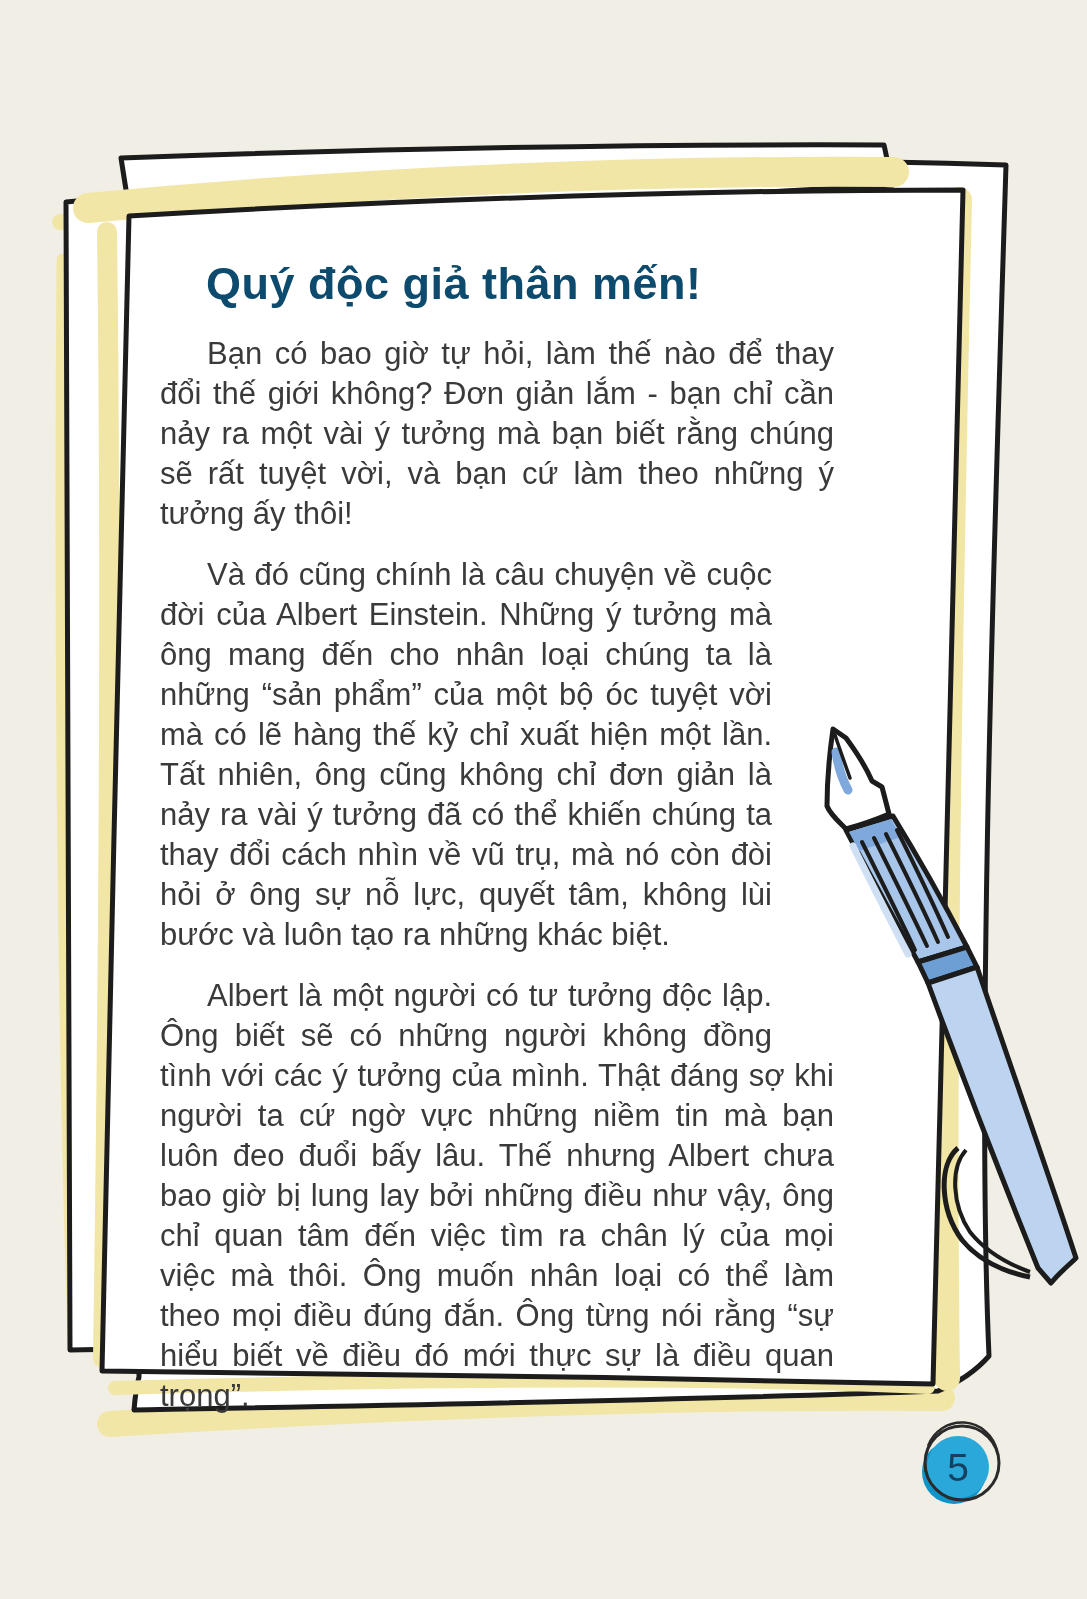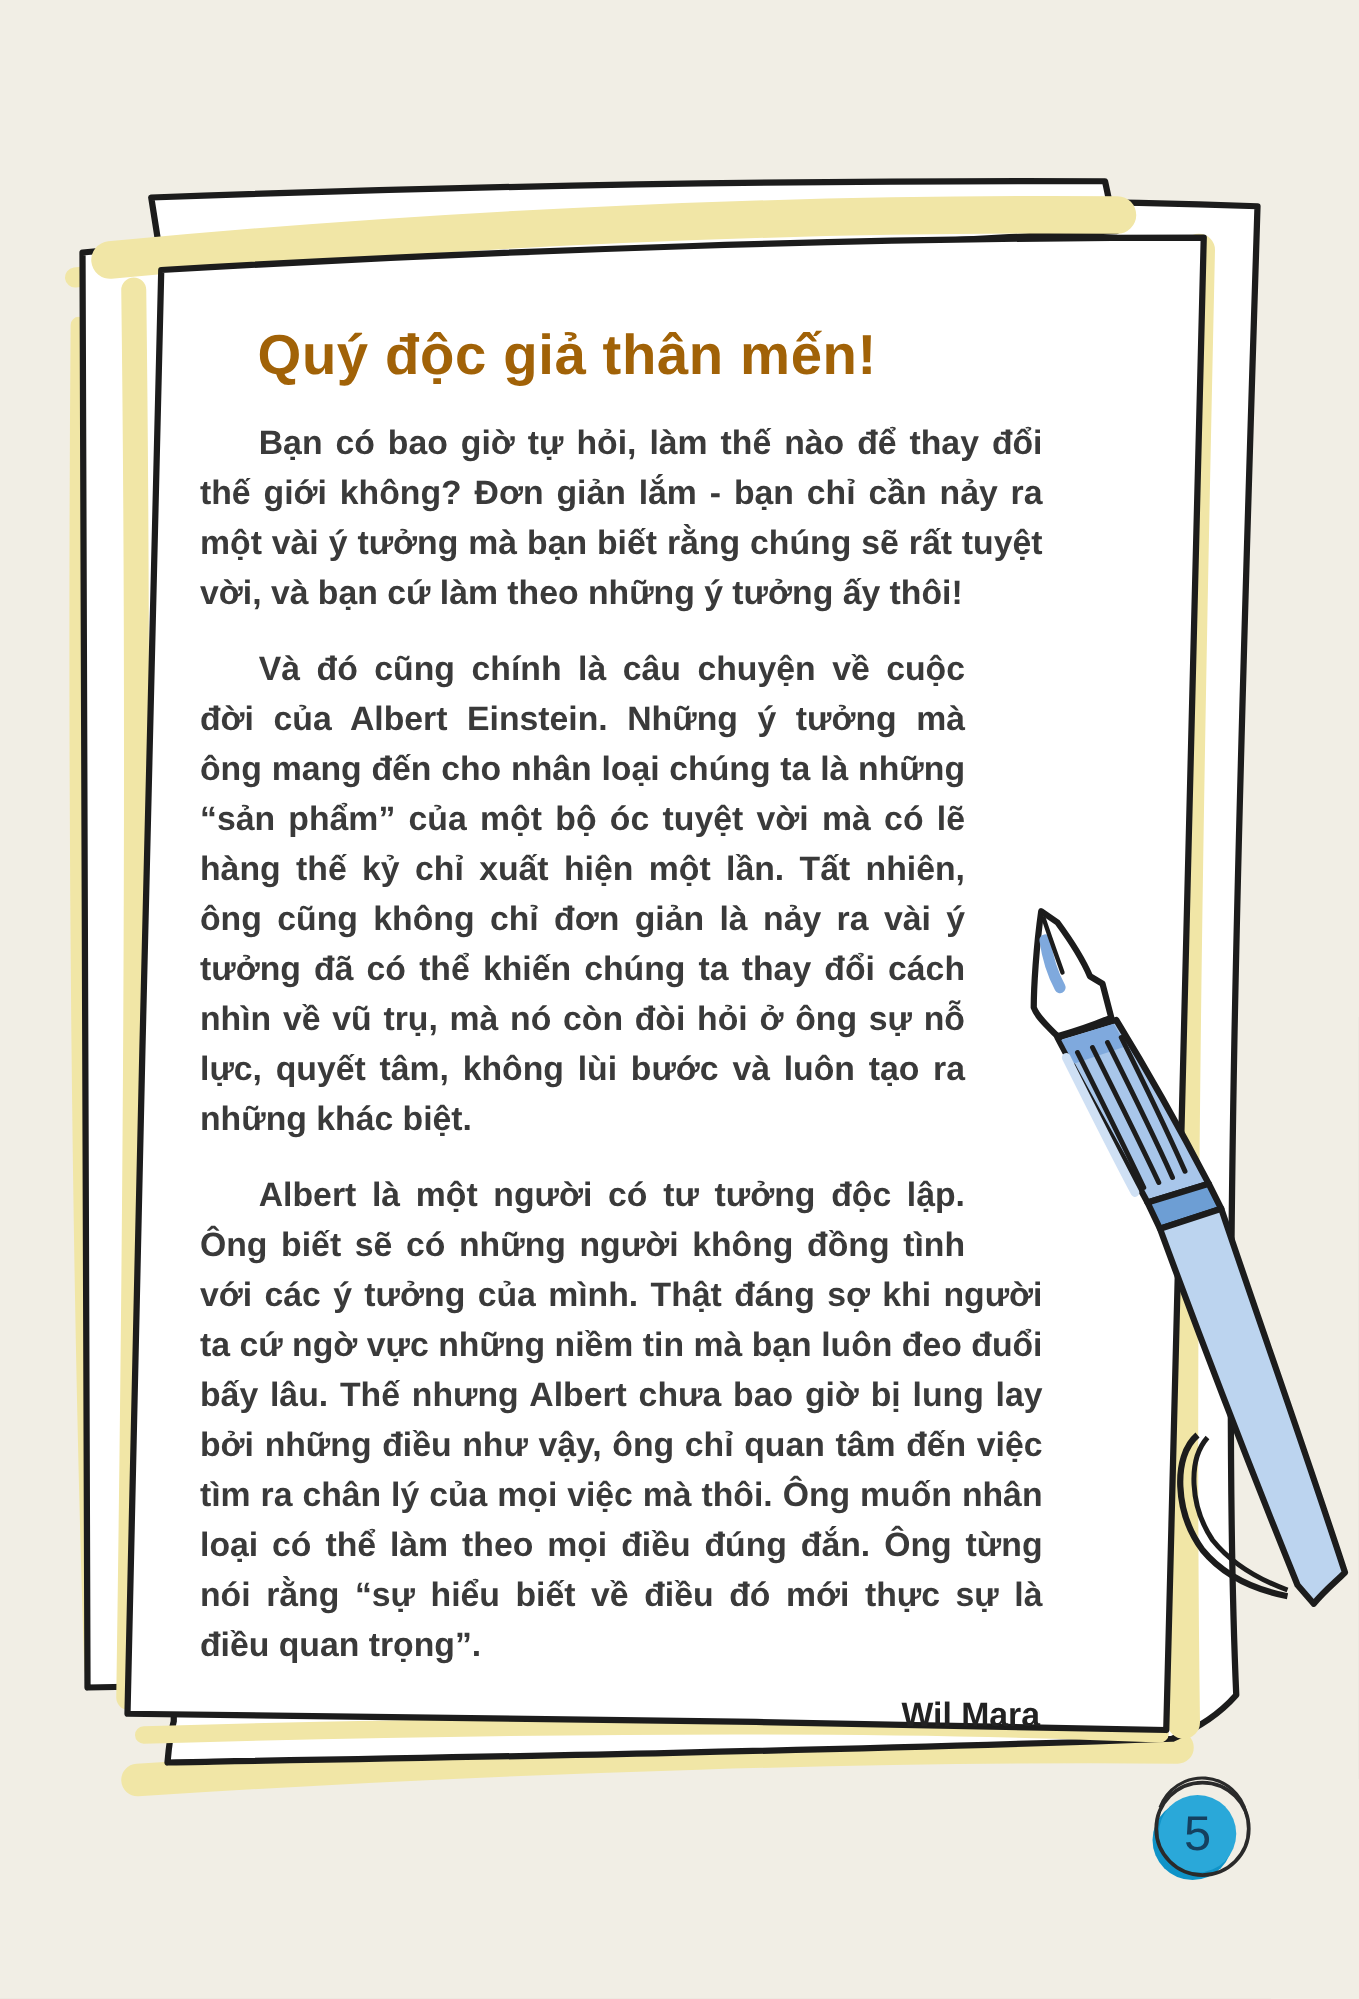--- a/index.html
+++ b/index.html
@@ -4,26 +4,26 @@
 <style>
   html,body{margin:0;padding:0;background:#e7e4db;}
   .stage{
     position:relative;width:1087px;height:1599px;margin:0 auto;
     background:#f1eee5;overflow:hidden;
     font-family:"Liberation Sans","DejaVu Sans",sans-serif;
   }
   .art{position:absolute;left:0;top:0;width:1087px;height:1599px;}
   .text-layer{position:absolute;left:160px;top:258px;width:674px;}
   .title{
-    font-size:45px;font-weight:bold;color:#a16207;
+    font-size:45px;font-weight:bold;color:#0c4a6e;
     margin:0 0 24px 46px;letter-spacing:.5px;
   }
   .para{
-    font-size:27px;line-height:40px;color:#3a3a3a;
-    text-align:justify;text-indent:47px;margin:0 0 21px 0;font-weight:bold;
+    font-size:31px;line-height:40px;color:#3a3a3a;
+    text-align:justify;text-indent:47px;margin:0 0 21px 0;
   }
   .pen-gap{float:right;width:62px;height:300px;margin-top:200px;}
   .signature{
     text-align:right;font-weight:bold;font-size:27px;color:#222;
     margin-top:8px;padding-right:2px;
   }
   .badge-number{
     position:absolute;left:926px;top:1437px;width:64px;height:62px;
     display:flex;align-items:center;justify-content:center;
     font-size:39px;color:#15405f;
@@ -93,18 +93,17 @@
       <path d="M 928,1446 A 36,36 0 0 1 997,1451" fill="none" stroke="#2a2a2a" stroke-width="2.5"></path>
     </g>
   </svg>
 
   <div class="text-layer">
     <h1 class="title">Quý độc giả thân mến!</h1>
     <p class="para">Bạn có bao giờ tự hỏi, làm thế nào để thay đổi thế giới không? Đơn giản lắm - bạn chỉ cần nảy ra một vài ý tưởng mà bạn biết rằng chúng sẽ rất tuyệt vời, và bạn cứ làm theo những ý tưởng ấy thôi!</p>
     <div class="pen-gap"></div>
     <p class="para">Và đó cũng chính là câu chuyện về cuộc đời của Albert Einstein. Những ý tưởng mà ông mang đến cho nhân loại chúng ta là những “sản phẩm” của một bộ óc tuyệt vời mà có lẽ hàng thế kỷ chỉ xuất hiện một lần. Tất nhiên, ông cũng không chỉ đơn giản là nảy ra vài ý tưởng đã có thể khiến chúng ta thay đổi cách nhìn về vũ trụ, mà nó còn đòi hỏi ở ông sự nỗ lực, quyết tâm, không lùi bước và luôn tạo ra những khác biệt.</p>
     <p class="para">Albert là một người có tư tưởng độc lập. Ông biết sẽ có những người không đồng tình với các ý tưởng của mình. Thật đáng sợ khi người ta cứ ngờ vực những niềm tin mà bạn luôn đeo đuổi bấy lâu. Thế nhưng Albert chưa bao giờ bị lung lay bởi những điều như vậy, ông chỉ quan tâm đến việc tìm ra chân lý của mọi việc mà thôi. Ông muốn nhân loại có thể làm theo mọi điều đúng đắn. Ông từng nói rằng “sự hiểu biết về điều đó mới thực sự là điều quan trọng”.</p>
-    <div class="signature">Wil Mara</div>
   </div>
 
   <div class="badge-number">5</div>
 
 </div>
 
 </body></html>

